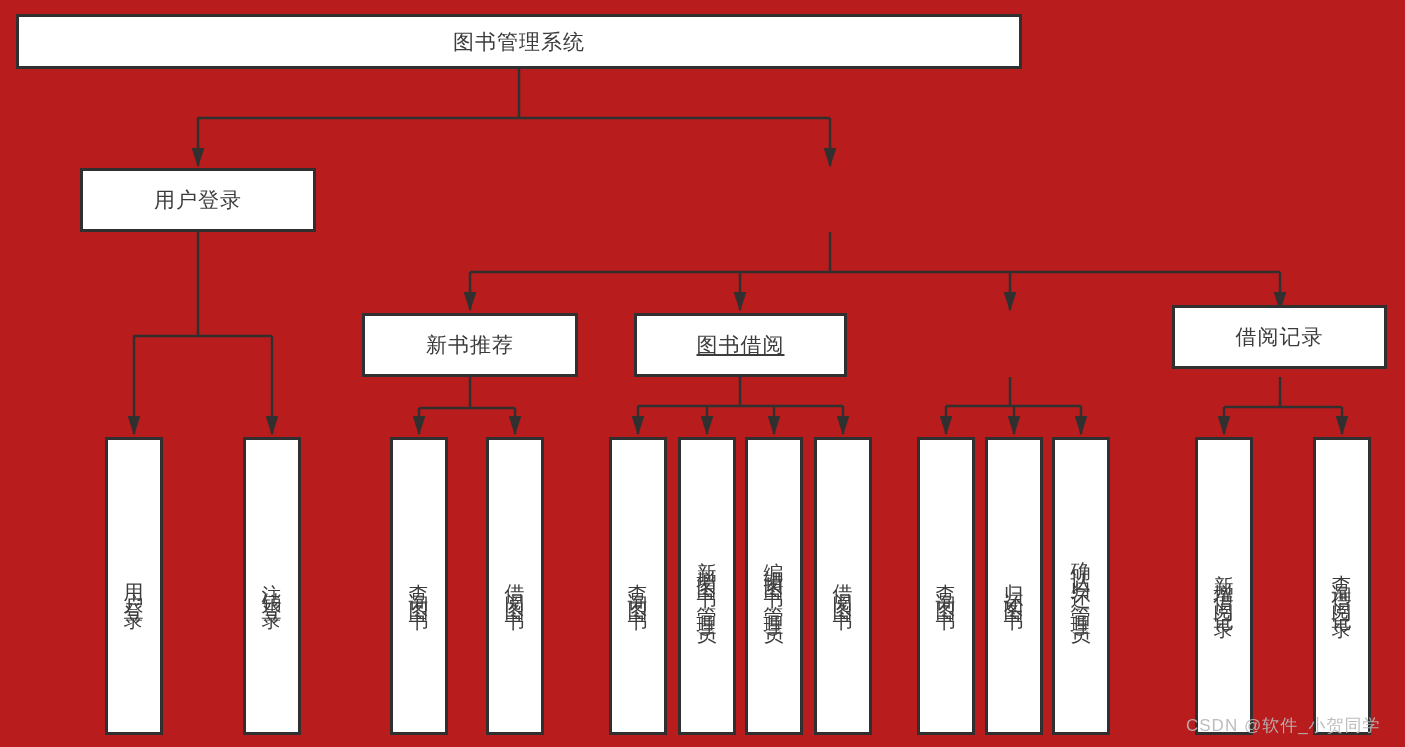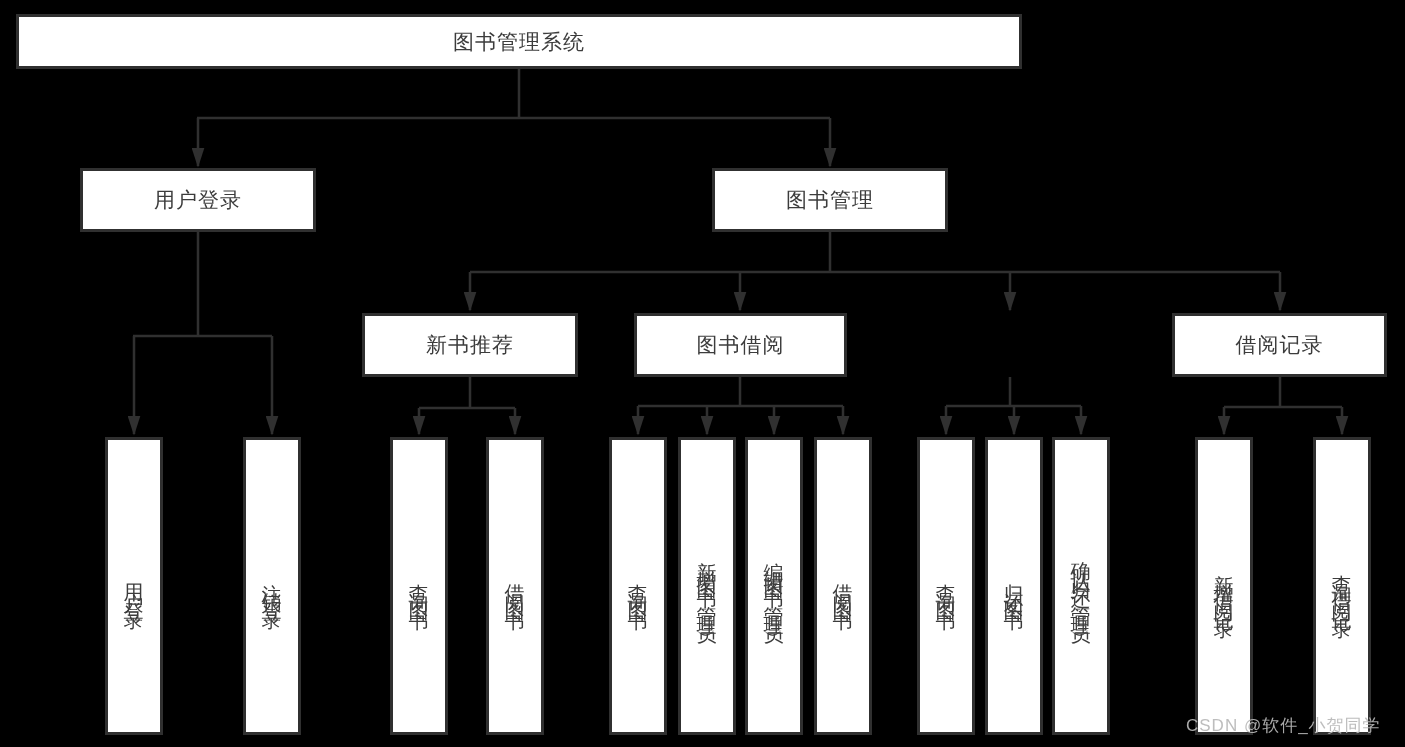--- a/index.html
+++ b/index.html
@@ -1,20 +1,20 @@
 <!DOCTYPE html>
 <html><head>
 <meta charset="utf-8">
 <style>
   html, body { margin: 0; padding: 0; background: #ffffff; }
   .canvas {
     position: relative;
     width: 1405px;
     height: 747px;
-    background: #000000;
+    background: #b91c1c;
     font-family: "Liberation Sans", sans-serif;
     overflow: hidden;
   }
   .connectors { position: absolute; left: 0; top: 0; }
   .node {
     position: absolute;
     box-sizing: border-box;
     background: #ffffff;
     border: 3px solid #303030;
     display: flex;
@@ -99,31 +99,28 @@
     </g>
   </svg>
 
   <div class="node" style="left:16px; top:14px; width:1006px; height:55px;">
     <span>图书管理系统</span>
   </div>
 
   <div class="node" style="left:80px; top:168px; width:236px; height:64px;">
     <span>用户登录</span>
   </div>
-  <div class="node" style="left:712px; top:168px; width:236px; height:64px;">
-    <span>图书管理</span>
-  </div>
 
   <div class="node" style="left:362px; top:313px; width:216px; height:64px;justify-content:center;">
     <span>新书推荐</span>
   </div>
-  <div class="node" style="left:634px; top:313px; width:213px; height:64px;">
+  <div class="node" style="left:634px; top:313px; width:213px; height:64px;text-decoration:underline;">
     <span>图书借阅</span>
   </div>
-  <div class="node" style="left:1172px; top:313px; width:215px; height:64px;">
+  <div class="node" style="left:1172px; top:305px; width:215px; height:64px;">
     <span>借阅记录</span>
   </div>
 
   <div class="node vnode" style="left:105px; top:437px; width:58px; height:298px;">
     <span class="vtext">用户登录</span>
   </div>
   <div class="node vnode" style="left:243px; top:437px; width:58px; height:298px;">
     <span class="vtext">注销登录</span>
   </div>
 

